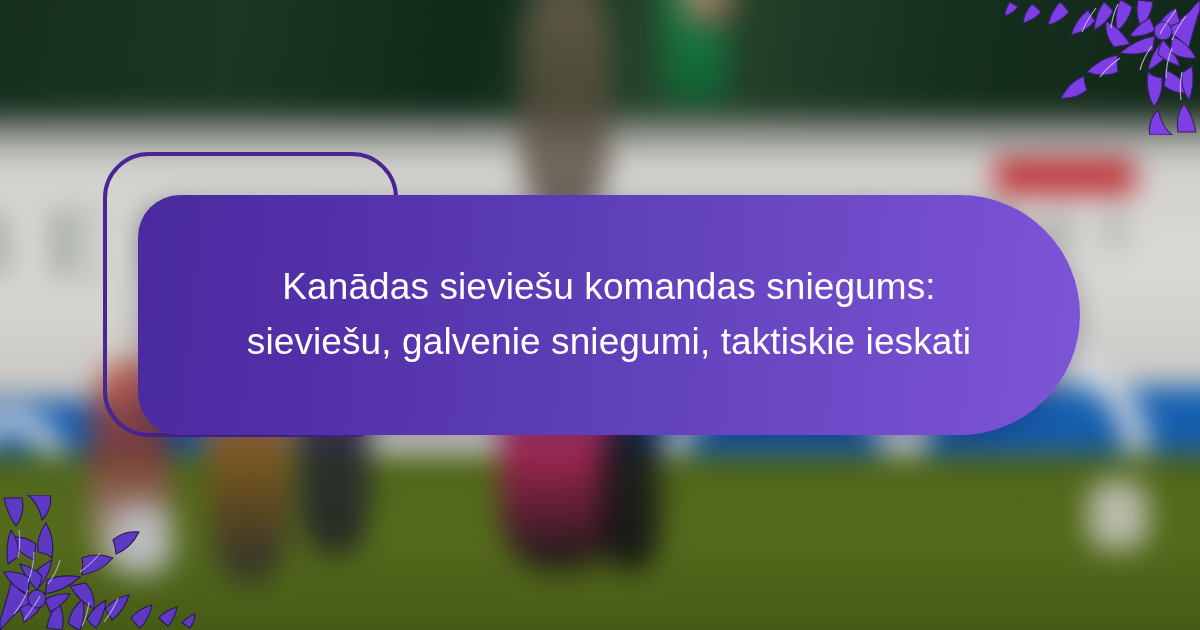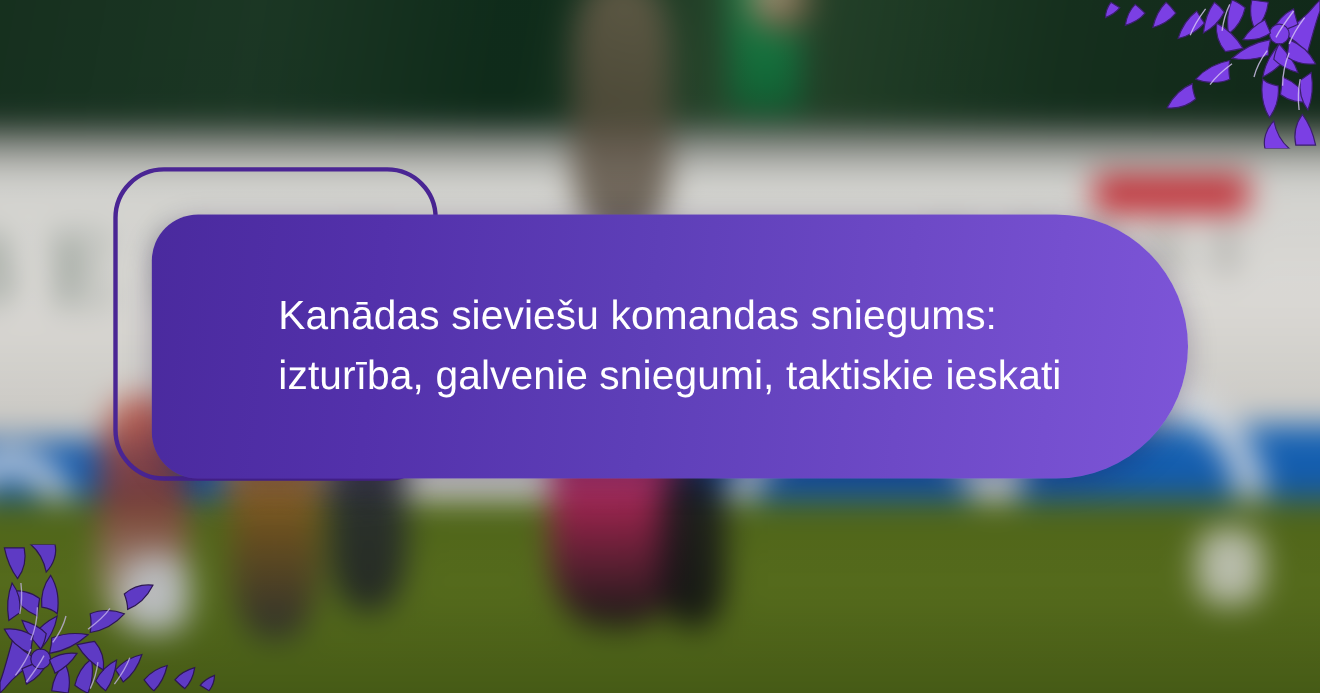--- a/index.html
+++ b/index.html
@@ -143,21 +143,21 @@
     flex-direction:column;
     align-items:center;
     justify-content:center;
     box-shadow:0 6px 26px rgba(30,10,70,.28);
   }
   .hero-title{
     color:#ffffff;
     font-size:37px;
     font-weight:400;
     line-height:1.48;
-    text-align:left;
+    text-align:center;
     letter-spacing:.1px;
     padding:0 40px;
     max-width:900px;
   }
   .hero-title .line{ display:block; white-space:nowrap; }
 </style>
 </head>
 <body>
 
 <div id="stage">
@@ -278,17 +278,17 @@
       <path d="M118 4 C114 12 112 20 111 28"></path>
       <path d="M182 72 C180 82 180 92 181 100"></path>
     </g>
   </svg>
 
   <div class="ghost-card"></div>
 
   <div class="hero-card">
     <div class="hero-title">
       <span class="line">Kanādas sieviešu komandas sniegums:</span>
-      <span class="line">izturība, galvenie sniegumi, taktiskie ieskati</span>
+      <span class="line">sieviešu, galvenie sniegumi, taktiskie ieskati</span>
     </div>
   </div>
 
 </div>
 
 </body></html>

